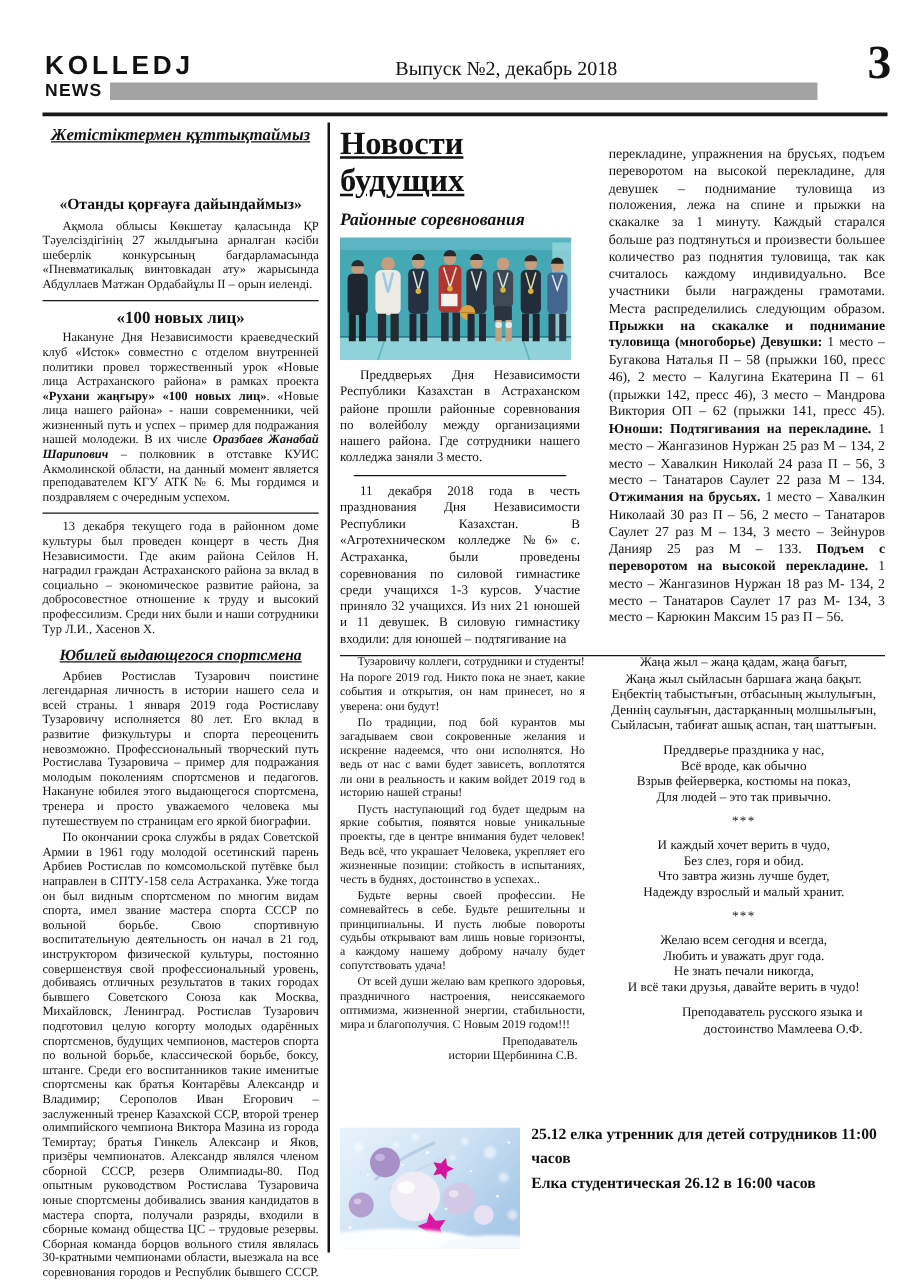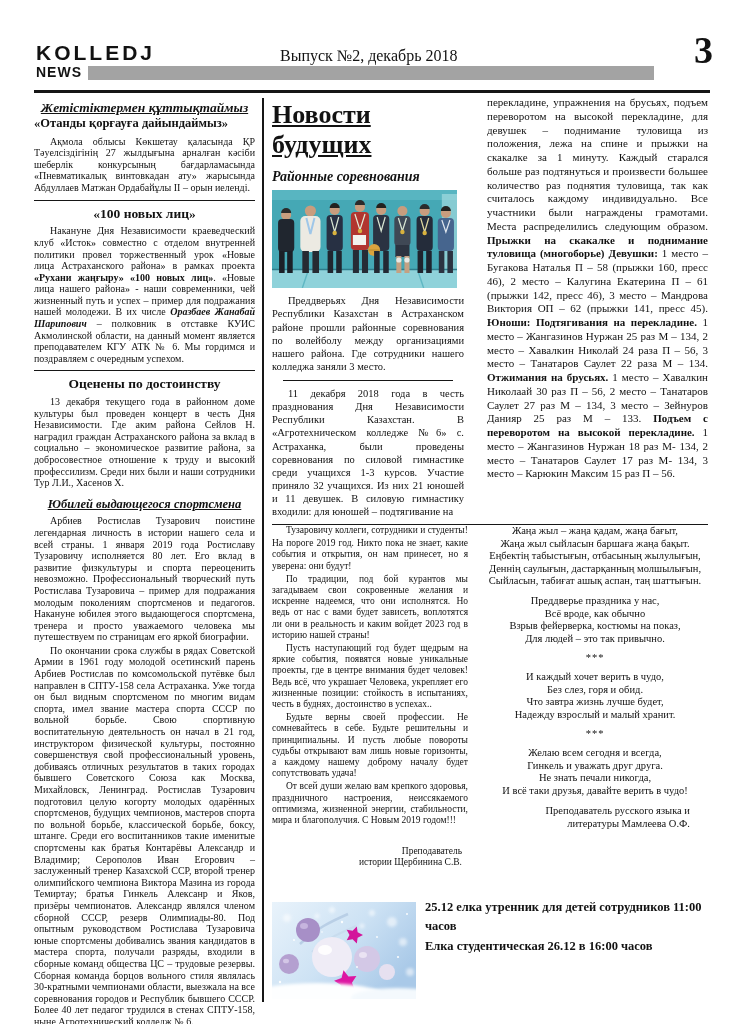--- a/index.html
+++ b/index.html
@@ -6,58 +6,58 @@
   html,body { background:#ffffff; }
   .page {
     position:relative; width:729px; height:1024px; background:#fff;
     font-family:"Liberation Serif", serif; color:#121212; overflow:hidden;
   }
   
   .logo { position:absolute; left:36px; top:42px; font-family:"Liberation Sans", sans-serif; font-weight:bold; }
   .logo-top { font-size:21px; letter-spacing:3px; line-height:1.05; }
   .logo-bottom { font-size:14px; letter-spacing:1px; }
   .header-bar { position:absolute; left:88px; top:66px; width:566px; height:14px; background:#a3a3a3; }
-  .issue { position:absolute; left:280px; top:47px; width:250px; text-align:left; font-size:16px; }
+  .issue { position:absolute; left:280px; top:47px; width:250px; text-align:center; font-size:16px; }
   .page-num { position:absolute; right:16px; top:28px; font-size:38px; font-weight:bold; }
   .header-rule { position:absolute; left:34px; top:90px; width:676px; height:2.5px; background:#161616; }
   .v-divider { position:absolute; left:262px; top:98px; width:1.5px; height:904px; background:#161616; }
 
   
   p { margin:0 0 2px 0; }
   .indent { text-indent:16px; }
   .b { font-weight:bold; }
   .i { font-style:italic; }
   .hr { border-top:1.5px solid #161616; margin:6px 0 5px 0; }
 
   
   .col-left { position:absolute; left:34px; top:100px; width:221px; font-size:10px; line-height:1.16; text-align:justify; }
   .kz-title { text-align:center; font-weight:bold; font-style:italic; text-decoration:underline; font-size:13.5px; line-height:1.2; }
-  .kz-subtitle { text-align:left; font-weight:bold; font-size:12.5px; margin-bottom:5px; }
+  .kz-subtitle { text-align:center; font-weight:bold; font-size:12.5px; margin-bottom:5px;margin-top:40px; }
   .sec-title { text-align:center; font-weight:bold; font-size:13.5px; margin:3px 0 4px 0; }
   .jub-title { text-align:center; font-weight:bold; font-style:italic; text-decoration:underline; font-size:12.5px; margin:8px 0 4px 0; }
 
   
   .col-mid { position:absolute; left:272px; top:98px; width:192px; font-size:10.5px; line-height:1.25; text-align:justify; }
   .news-title { font-size:26px; font-weight:bold; text-decoration:underline; line-height:1.15; margin:2px 0 8px 0; }
   .news-sub { font-weight:bold; font-style:italic; font-size:14px; margin-bottom:5px; }
   .photo { display:block; width:185px; height:98px; margin-bottom:6px; }
   .mid-hr { width:170px; border-top:1.5px solid #161616; margin:7px auto 6px auto; }
   .report-title { font-weight:bold; text-align:center; font-size:11.5px; line-height:1.3; margin:2px 4px 4px 4px; }
 
   
-  .col-right { position:absolute; left:487px; top:96px; width:221px; font-size:11px; line-height:1.25; text-align:justify; }
+  .col-right { position:absolute; left:487px; top:117px; width:221px; font-size:11px; line-height:1.25; text-align:justify; }
 
   
   .ny { position:absolute; left:272px; top:524px; width:436px; }
   .ny-rule { border-top:1.5px solid #161616; }
   .ny-title { text-align:center; font-style:italic; font-weight:bold; font-size:29px; line-height:1.15; margin:1px 0 4px 0; }
   .ny-cols { display:flex; gap:14px; }
   .ny-left { width:196px; font-size:9.5px; line-height:1.18; text-align:justify; }
   .ny-left .indent { text-indent:14px; }
-  .ny-sign { text-align:right; padding-right:6px; margin-top:20px; }
+  .ny-sign { text-align:right; padding-right:6px; margin-top:3px; }
   .ny-right { width:226px; font-size:10.5px; line-height:1.2; text-align:center; }
   .poem { margin-bottom:7px; }
   .sign-c { margin:10px 0 12px 0; }
   .sign-r { text-align:right; padding-right:18px; margin-top:8px; }
   .stars { margin:4px 0 6px 0; letter-spacing:1px; }
 
   
   .xmas { position:absolute; left:272px; top:902px; width:144px; height:97px; }
   .annc { position:absolute; left:425px; top:898px; width:283px; }
   .annc-title { text-align:center; font-size:29px; line-height:1.1; margin-bottom:8px; }
@@ -79,21 +79,20 @@
   <div class="v-divider"></div>
 
   <div class="col-left">
     <div class="kz-title">Жетістіктермен құттықтаймыз</div>
     <div class="kz-subtitle">«Отанды қорғауға дайындаймыз»</div>
     <p class="indent">Ақмола облысы Көкшетау қаласында ҚР Тәуелсіздігінің 27 жылдығына арналған кәсіби шеберлік конкурсының бағдарламасында «Пневматикалық винтовкадан ату» жарысында Абдуллаев Матжан Ордабайұлы  II – орын иеленді.</p>
     <div class="hr"></div>
     <div class="sec-title">«100 новых лиц»</div>
     <p class="indent"><span>Накануне Дня Независимости краеведческий клуб «Исток» совместно с отделом внутренней политики провел торжественный урок «Новые лица Астраханского района» в рамках проекта </span><span class="b">«Рухани жаңғыру» «100 новых лиц»</span><span>. «Новые лица нашего района» - наши современники, чей жизненный путь и успех – пример для подражания нашей молодежи. В их числе </span><span class="b i">Оразбаев Жанабай Шарипович</span><span> – полковник в отставке КУИС Акмолинской области, на данный момент является преподавателем  КГУ АТК № 6. Мы гордимся и поздравляем с очередным успехом.</span></p>
     <div class="hr"></div>
-    <div class="sec-title">Оценены по достоинству</div>
     <p class="indent">13 декабря текущего года в районном доме культуры был проведен концерт в честь Дня Независимости. Где аким района Сейлов Н. наградил граждан Астраханского района за вклад в социально – экономическое развитие района, за добросовестное отношение к труду и высокий профессилизм. Среди них были и наши сотрудники Тур Л.И.,  Хасенов Х.</p>
     <div class="jub-title">Юбилей  выдающегося спортсмена</div>
     <p class="indent">Арбиев Ростислав Тузарович поистине легендарная личность в истории нашего села и всей страны. 1 января 2019 года Ростиславу Тузаровичу исполняется 80 лет. Его вклад в развитие физкультуры и спорта переоценить невозможно. Профессиональный творческий путь Ростислава Тузаровича – пример для подражания молодым поколениям спортсменов и педагогов. Накануне юбилея этого выдающегося спортсмена, тренера и просто уважаемого человека мы путешествуем по страницам его яркой биографии.</p>
     <p class="indent">По окончании срока службы в рядах Советской Армии в 1961 году молодой осетинский парень Арбиев Ростислав по комсомольской путёвке был направлен в СПТУ-158 села Астраханка. Уже тогда он был видным спортсменом по многим видам спорта, имел звание мастера спорта СССР по вольной борьбе. Свою спортивную воспитательную деятельность он начал в 21 год,  инструктором физической культуры, постоянно совершенствуя свой профессиональный уровень, добиваясь отличных результатов в таких городах бывшего Советского Союза как Москва, Михайловск, Ленинград. Ростислав Тузарович подготовил целую когорту молодых одарённых спортсменов, будущих чемпионов, мастеров спорта по вольной борьбе, классической борьбе, боксу, штанге. Среди его воспитанников такие именитые спортсмены как братья Контарёвы Александр и Владимир; Серополов Иван Егорович – заслуженный тренер Казахской ССР, второй тренер олимпийского чемпиона Виктора Мазина из города Темиртау; братья Гинкель Алексанр и Яков, призёры чемпионатов. Александр являлся членом сборной СССР, резерв Олимпиады-80. Под опытным руководством Ростислава Тузаровича юные спортсмены добивались звания кандидатов в мастера спорта, получали разряды, входили в сборные команд общества ЦС – трудовые резервы. Сборная команда борцов вольного стиля являлась 30-кратными чемпионами области, выезжала на все соревнования городов и Республик бывшего СССР. Более 40 лет педагог трудился в стенах СПТУ-158, ныне Агротехнический колледж № 6.</p>
 
   </div>
 
   <div class="col-mid">
     <div class="news-title">Новости будущих</div>
     <div class="news-sub">Районные соревнования</div>
@@ -179,21 +178,21 @@
   <div class="col-right">
     <p><span>перекладине, упражнения на брусьях, подъем переворотом на высокой перекладине,  для девушек – поднимание туловища из положения, лежа на спине и прыжки на скакалке за 1 минуту. Каждый старался больше раз подтянуться и произвести большее количество раз поднятия туловища, так как считалось каждому индивидуально. Все участники были награждены грамотами. Места распределились следующим образом. </span><span class="b">Прыжки на скакалке и поднимание туловища (многоборье) Девушки:</span><span> 1 место – Бугакова Наталья  П – 58 (прыжки 160, пресс 46), 2 место – Калугина Екатерина П – 61 (прыжки 142, пресс 46), 3 место – Мандрова Виктория ОП – 62 (прыжки 141, пресс 45). </span><span class="b">Юноши: Подтягивания на перекладине.</span><span> 1 место – Жангазинов Нуржан 25 раз М – 134, 2 место – Хавалкин Николай 24 раза П – 56, 3 место – Танатаров Саулет 22 раза М – 134. </span><span class="b">Отжимания на брусьях.</span><span> 1 место – Хавалкин Николаай 30 раз П – 56, 2 место – Танатаров Саулет 27 раз М – 134, 3 место – Зейнуров Данияр  25 раз М – 133. </span><span class="b">Подъем с переворотом на высокой перекладине.</span><span> 1 место – Жангазинов Нуржан 18 раз М- 134, 2 место – Танатаров Саулет 17 раз М- 134, 3 место – Карюкин Максим 15 раз П – 56.</span></p>
   </div>
 
   <div class="ny">
     <div class="ny-rule"></div>
     <div class="ny-cols">
       <div class="ny-left">
         <p class="indent">Тузаровичу коллеги, сотрудники и студенты!</p>
         <p>На пороге 2019 год. Никто пока не знает, какие события и открытия, он нам принесет, но я уверена: они будут!</p>
-        <p class="indent">По традиции, под бой курантов мы загадываем свои сокровенные желания и искренне надеемся, что они исполнятся. Но ведь от нас с вами будет зависеть, воплотятся ли они в реальность и каким войдет 2023 год в историю нашей страны!</p>
+        <p class="indent">По традиции, под бой курантов мы загадываем свои сокровенные желания и искренне надеемся, что они исполнятся. Но ведь от нас с вами будет зависеть, воплотятся ли они в реальность и каким войдет 2019 год в историю нашей страны!</p>
         <p class="indent">Пусть наступающий год будет щедрым на яркие события, появятся новые уникальные проекты, где в центре внимания будет человек! Ведь всё, что украшает Человека, укрепляет его жизненные позиции: стойкость в испытаниях, честь в буднях, достоинство в успехах..</p>
         <p class="indent">Будьте верны своей профессии. Не сомневайтесь в себе. Будьте решительны и принципиальны. И пусть любые повороты судьбы открывают вам лишь новые горизонты, а каждому нашему доброму началу будет сопутствовать удача!</p>
         <p class="indent">От всей души желаю вам крепкого здоровья, праздничного настроения, неиссякаемого оптимизма, жизненной энергии, стабильности, мира и благополучия. С Новым 2019 годом!!!</p>
         <div class="ny-sign">
             <div>Преподаватель</div>
             <div>истории Щербинина С.В.</div>
           </div>
       </div>
       <div class="ny-right">
         <div class="poem">
@@ -212,27 +211,27 @@
         <div class="stars">***</div>
         <div class="poem">
             <div>И каждый хочет верить в чудо,</div>
             <div>Без слез, горя и обид.</div>
             <div>Что завтра жизнь лучше будет,</div>
             <div>Надежду  взрослый и малый хранит.</div>
           </div>
         <div class="stars">***</div>
         <div class="poem">
             <div>Желаю всем сегодня и всегда,</div>
-            <div>Гинкель и уважать друг друга.</div>
+            <div>Любить и уважать друг года.</div>
             <div>Не знать печали никогда,</div>
             <div>И всё таки друзья, давайте верить в чудо!</div>
           </div>
         <div class="sign-r">
             <div>Преподаватель русского языка и</div>
-            <div>литературы Мамлеева О.Ф.</div>
+            <div>достоинство Мамлеева О.Ф.</div>
           </div>
       </div>
     </div>
   </div>
 
   <svg class="xmas" viewBox="0 0 144 97" preserveAspectRatio="none" xmlns="http://www.w3.org/2000/svg">
     <defs>
       <linearGradient id="xg" x1="0" y1="0" x2="1" y2="0.6">
         <stop offset="0" stop-color="#e9f3fb"></stop>
           <stop offset="0.55" stop-color="#cde2f4"></stop>

